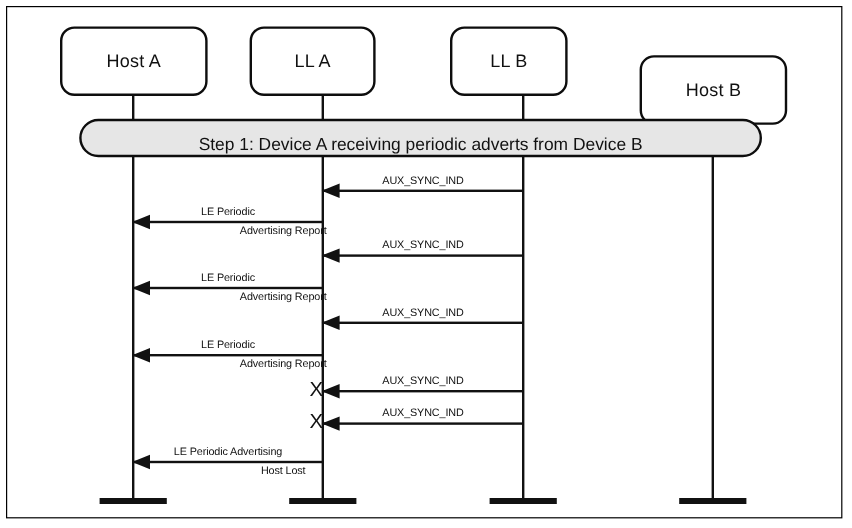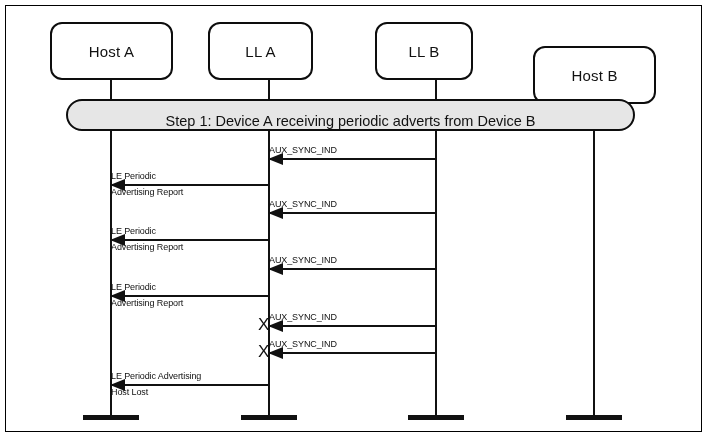--- a/index.html
+++ b/index.html
@@ -100,29 +100,29 @@
     border-top: 6.5px solid transparent;
     border-bottom: 6.5px solid transparent;
   }
   .msg-head.left {
     left: -1px;
     border-right: 15px solid #111111;
   }
   .msg-text {
     position: absolute;
     width: 100%;
-    text-align: left;
+    text-align: center;
     font-size: 9px;
     color: #111111;
     white-space: nowrap;
     font-family: "Liberation Sans", sans-serif;
     letter-spacing: -0.1px;
   }
   .msg-text.above { bottom: 3px; }
-  .msg-text.below { top: 3px; }
+  .msg-text.below { top: 3px; margin-left: 46px; }
   
   .lost-x {
     position: absolute;
     font-size: 17px;
     font-weight: 500;
     color: #111111;
     line-height: 1;
     z-index: 6;
     font-family: "Liberation Sans", sans-serif;
   }

